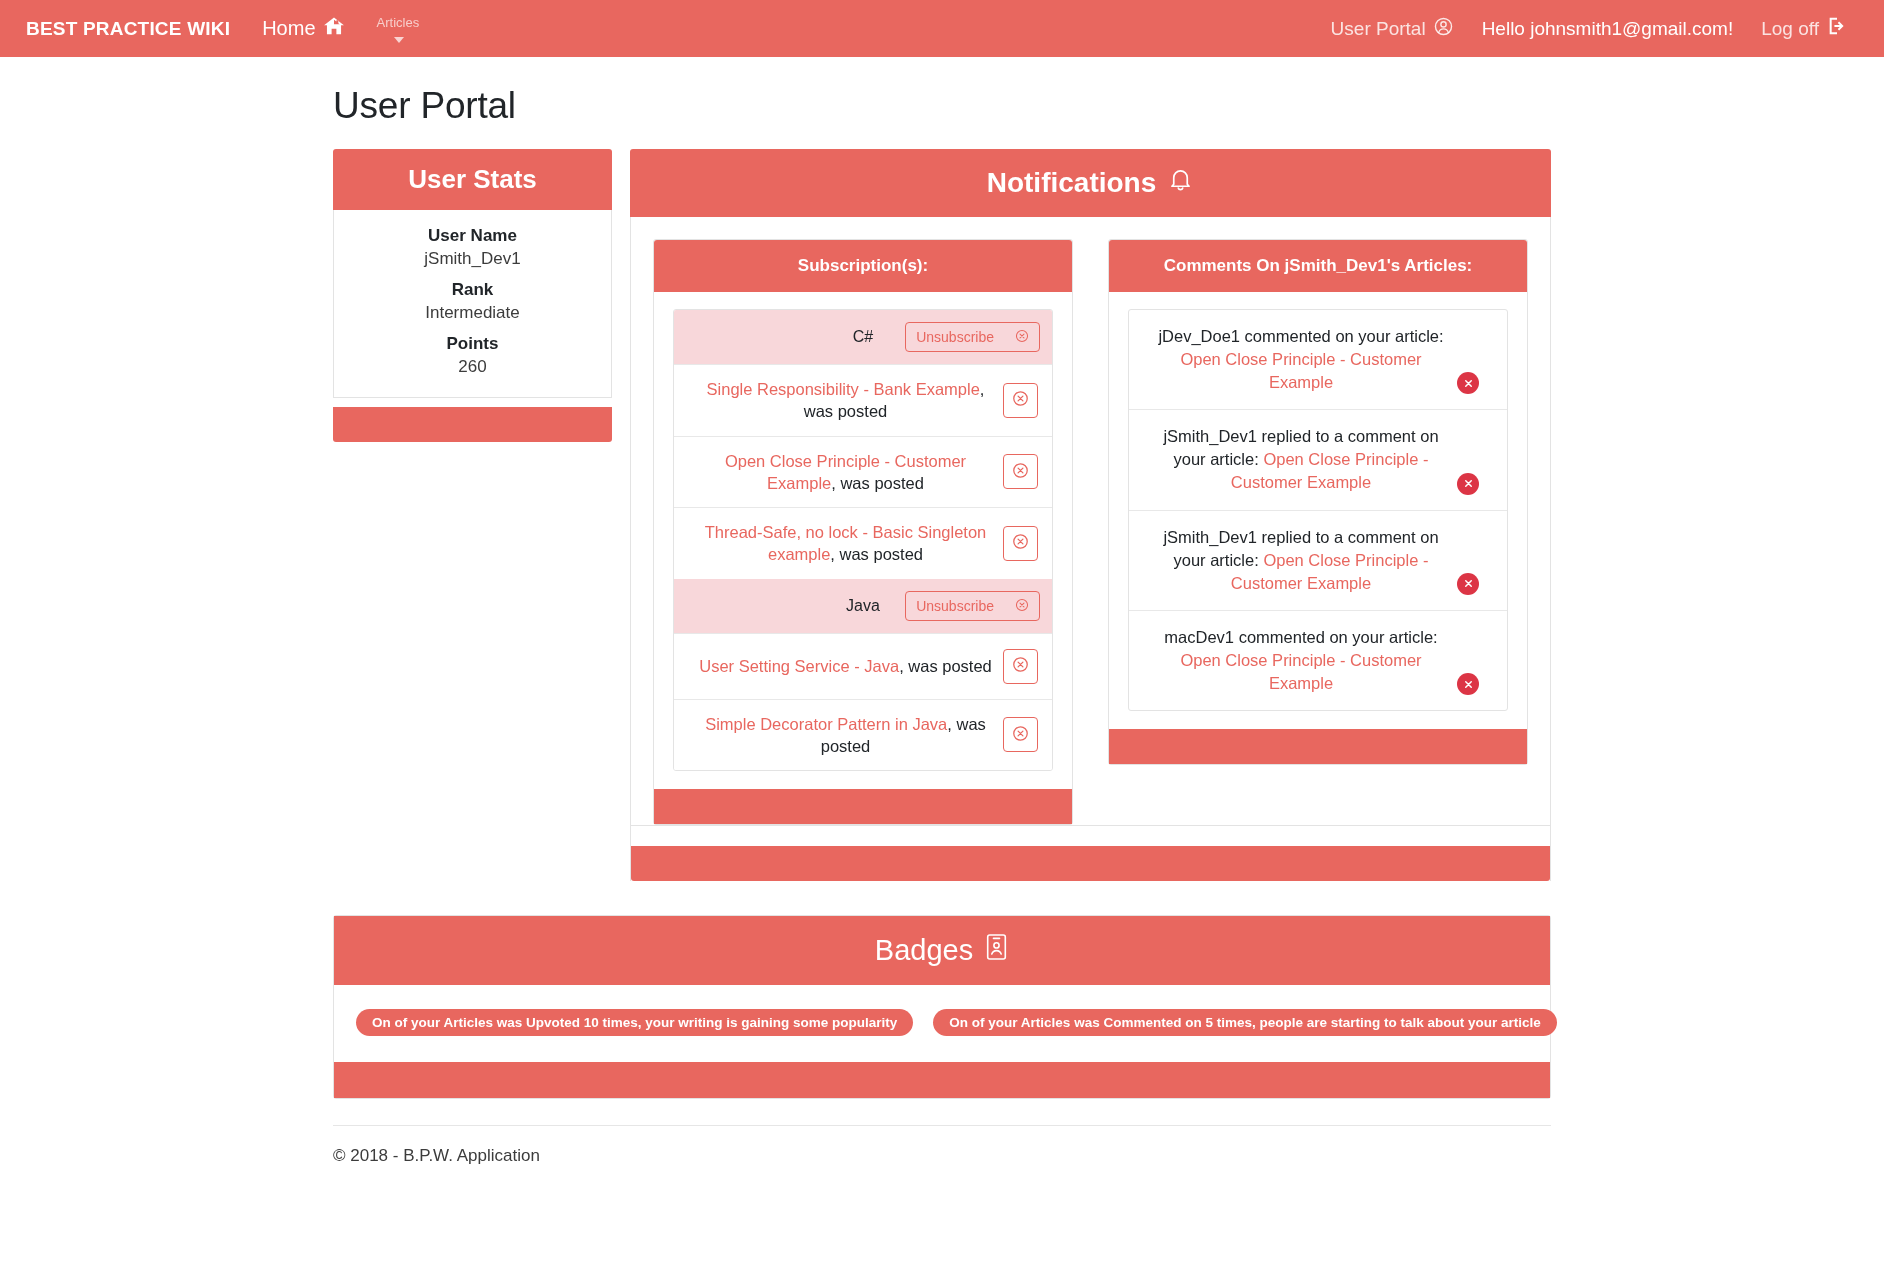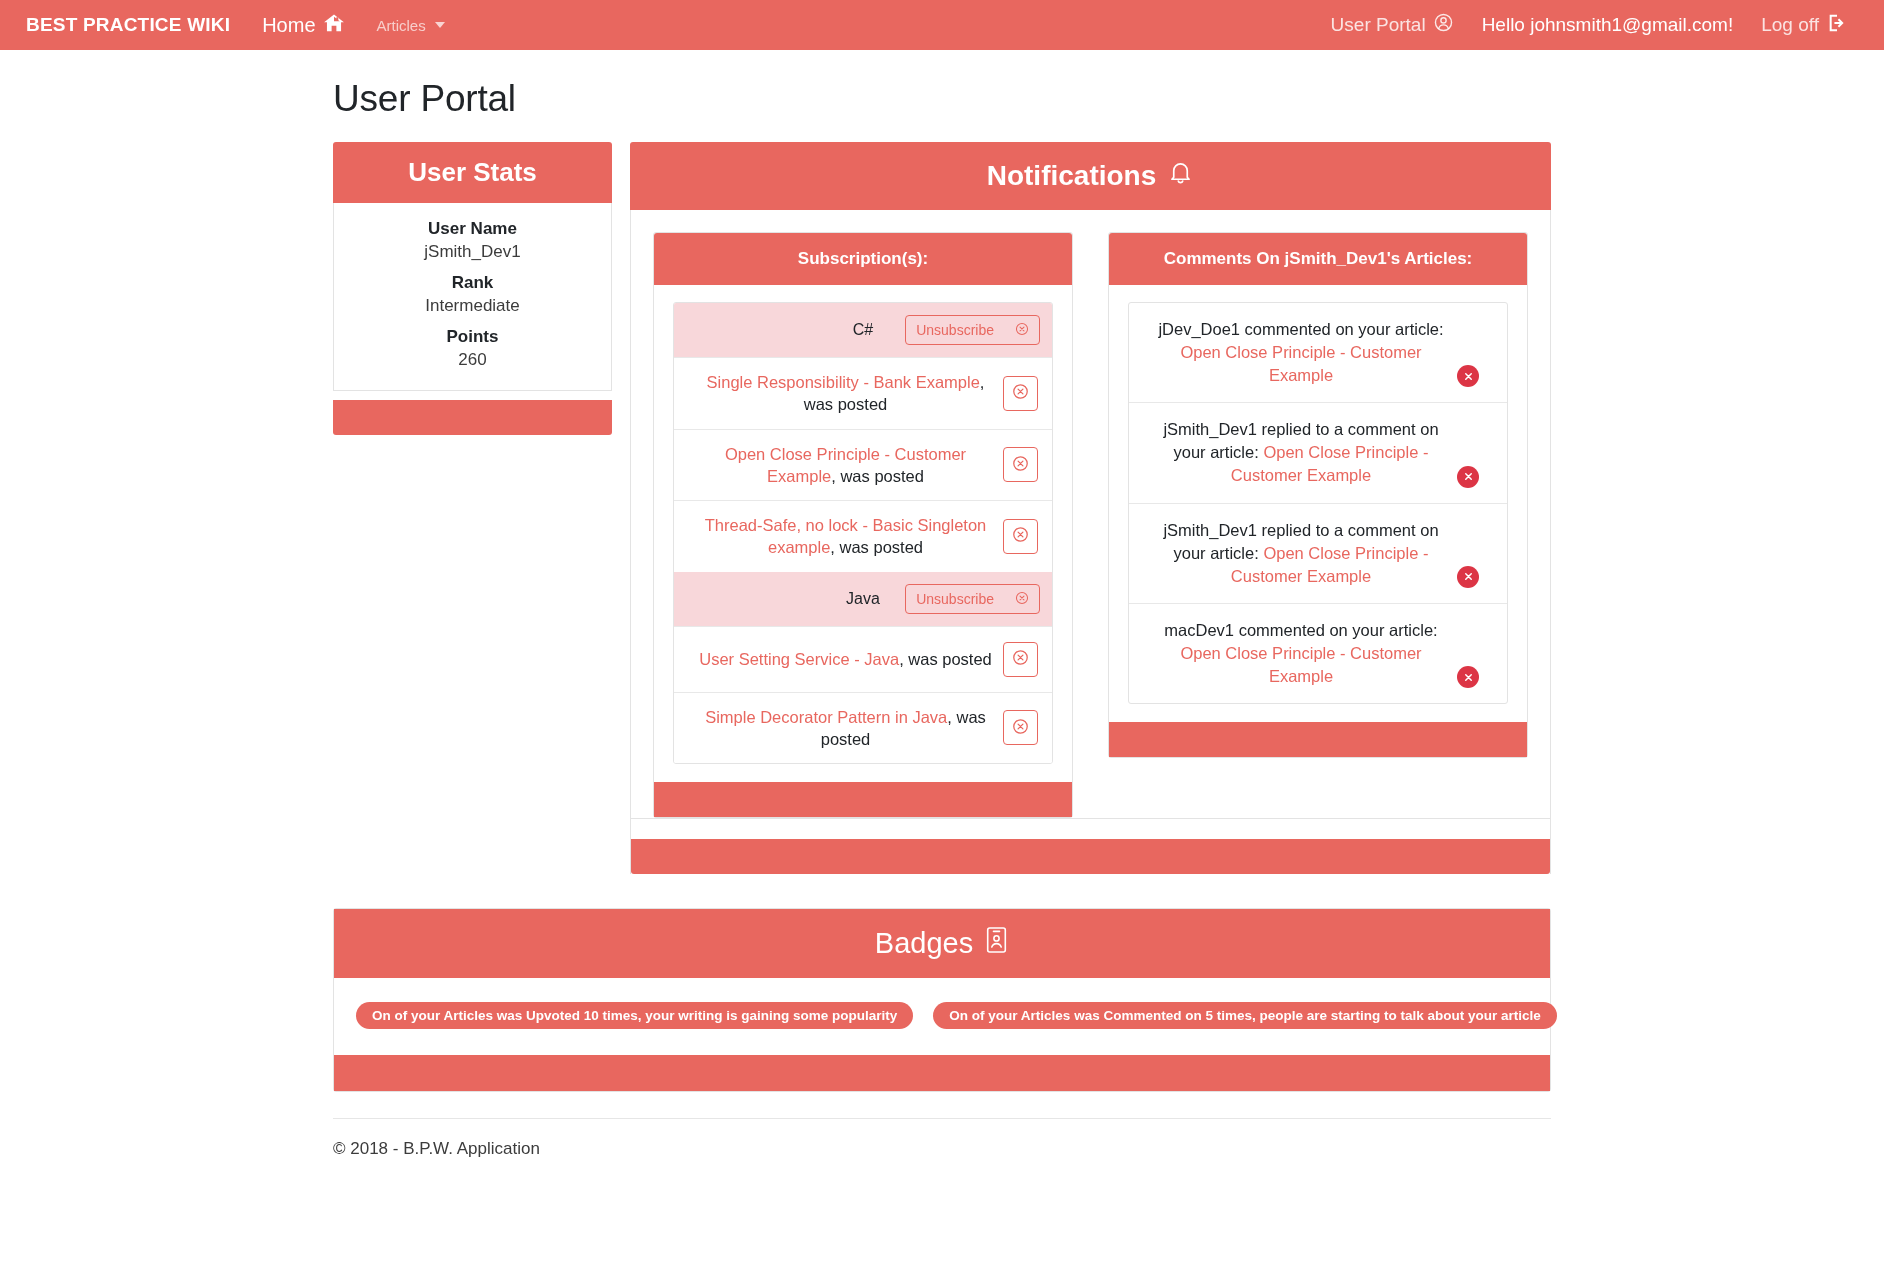--- a/index.html
+++ b/index.html
@@ -7,21 +7,21 @@
     margin: 0; padding: 0;
     width: 1884px; height: 1278px;
     background: #ffffff;
     font-family: "Liberation Sans", sans-serif;
     color: #212529;
     overflow: hidden;
   }
 
   
   .navbar {
-    height: 50px;
+    height: 57px;
     background: #E8675F;
     display: flex;
     align-items: center;
     padding: 0 22px 0 14px;
     color: #ffffff;
   }
   .nav-left { display: flex; align-items: center; gap: 0; }
   .brand {
     font-size: 19px;
     font-weight: 700;
@@ -32,21 +32,21 @@
   }
   .nav-link {
     font-size: 20px;
     color: #ffffff;
     padding: 0 16px;
     display: flex;
     align-items: center;
     gap: 7px;
     white-space: nowrap;
   }
-  .nav-link.muted { color: rgba(255,255,255,0.68); font-size: 15px; }
+  .nav-link.muted { color: rgba(255,255,255,0.68); font-size: 13px; flex-direction: column; }
   .caret {
     width: 0; height: 0;
     border-left: 5px solid transparent;
     border-right: 5px solid transparent;
     border-top: 6px solid rgba(255,255,255,0.72);
     margin-left: 2px;
   }
   .nav-spacer { flex: 1; }
   .nav-right { display: flex; align-items: center; }
   .nav-right .nav-link { color: rgba(255,255,255,0.82); font-size: 19px; padding: 0 14px; }

